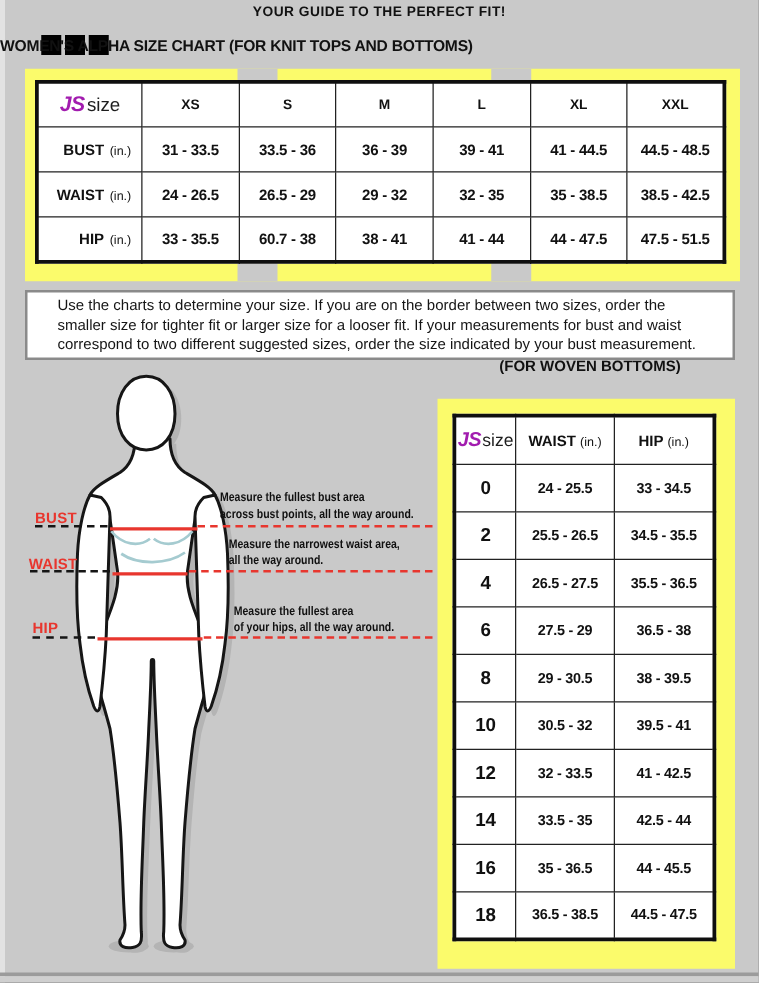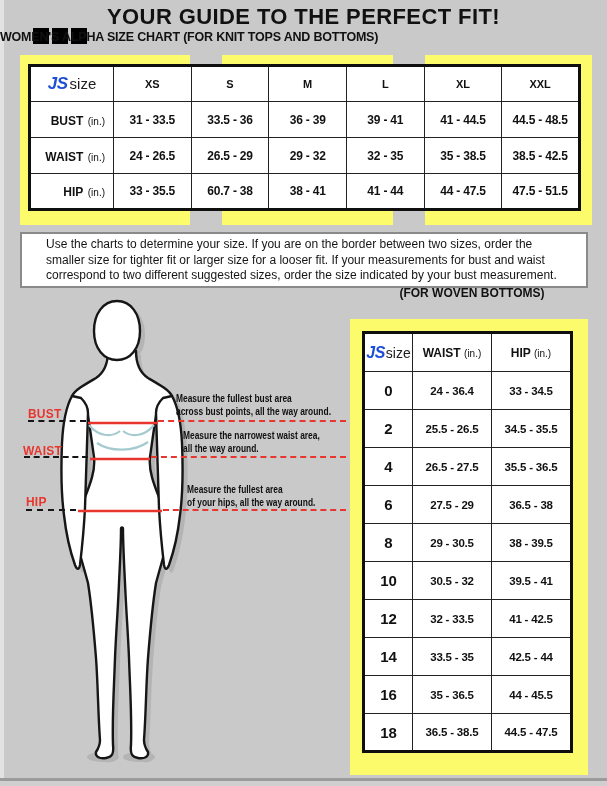--- a/index.html
+++ b/index.html
@@ -10,42 +10,42 @@
   }
   .abs { position:absolute; }
 
   
   .left-edge { left:0; top:0; width:4px; height:786px; background:#E2E2E2; }
   .bottom-line { left:0; top:778px; width:607px; height:3px; background:#9B9B9B; }
   .bottom-strip { left:0; top:781px; width:607px; height:5px; background:#CFCFCF; }
 
   
   .main-title { left:0; top:4px; width:607px; text-align:center;
-    font-size:22px; font-weight:800; letter-spacing:0.4px; }
+    font-size:11px; font-weight:800; letter-spacing:0.4px; }
   .sq { width:16px; height:16px; background:#000; top:28px; }
   .alpha-subtitle { left:0; top:30px; width:545px; text-align:left;
     font-size:12.5px; font-weight:700; letter-spacing:-0.2px; }
 
   
   .alpha-band { left:20px; top:55px; width:572px; height:170px; background:#FBFB6B; z-index:1; }
   .band-gap { top:55px; height:170px; width:32px; background:#C9C9C9; z-index:2; }
   .gap1 { left:190px; } .gap2 { left:393px; }
   .num-band { left:350px; top:319px; width:238px; height:456px; background:#FBFB6B; z-index:1; }
 
   
   table { border-collapse:collapse; table-layout:fixed; background:#fff; z-index:3; position:absolute; }
   td { border:1px solid #222; text-align:center; vertical-align:middle; padding:0; overflow:hidden; }
   .alpha-table { left:28px; top:64px; width:553px; border:3px solid #0f0f0f; }
   .alpha-table tr { height:36px; }
   .alpha-table .col-h { font-size:11px; font-weight:bold; }
   .alpha-table .val { font-size:12px; font-weight:bold; letter-spacing:-0.2px; }
   .row-label { text-align:right; padding-right:8px; white-space:nowrap; }
   .lbl { font-weight:bold; font-size:12px; }
   .unit { font-weight:normal; font-size:10px;margin-top:16px; }
-  .js-red { color:#1d4ed8; font-style:italic; font-weight:bold; font-size:17px; letter-spacing:-0.5px; }
+  .js-red { color:#a21caf; font-style:italic; font-weight:bold; font-size:17px; letter-spacing:-0.5px; }
   .sz-word { font-size:15px; color:#1d1d1d; margin-left:2px; }
 
   .num-table { left:362px; top:331px; width:211px; border:3px solid #0f0f0f; }
   .num-table tr { height:38px; }
   .num-table tr.head { height:39px; }
   .num-table .col-h { font-size:12px; font-weight:bold; }
   .num-table .size-val { font-size:15px; font-weight:bold; }
   .num-table .val { font-size:11.5px; font-weight:bold; letter-spacing:-0.2px; }
   .num-table .js-red { font-size:16px; }
   .num-table .sz-word { font-size:14px; margin-left:1px; }
@@ -207,21 +207,21 @@
     <tbody>
         <tr class="head">
       <td class="logo-cell">
         <span class="js-red">JS</span><span class="sz-word">size</span>
       </td>
       <td class="col-h"><span>WAIST</span> <span class="unit">(in.)</span></td>
       <td class="col-h"><span>HIP</span> <span class="unit">(in.)</span></td>
     </tr>
     <tr>
           <td class="size-val">0</td>
-          <td class="val">24 - 36.4</td>
+          <td class="val">24 - 25.5</td>
           <td class="val">33 - 34.5</td>
         </tr>
     <tr>
           <td class="size-val">2</td>
           <td class="val">25.5 - 26.5</td>
           <td class="val">34.5 - 35.5</td>
         </tr>
     <tr>
           <td class="size-val">4</td>
           <td class="val">26.5 - 27.5</td>

